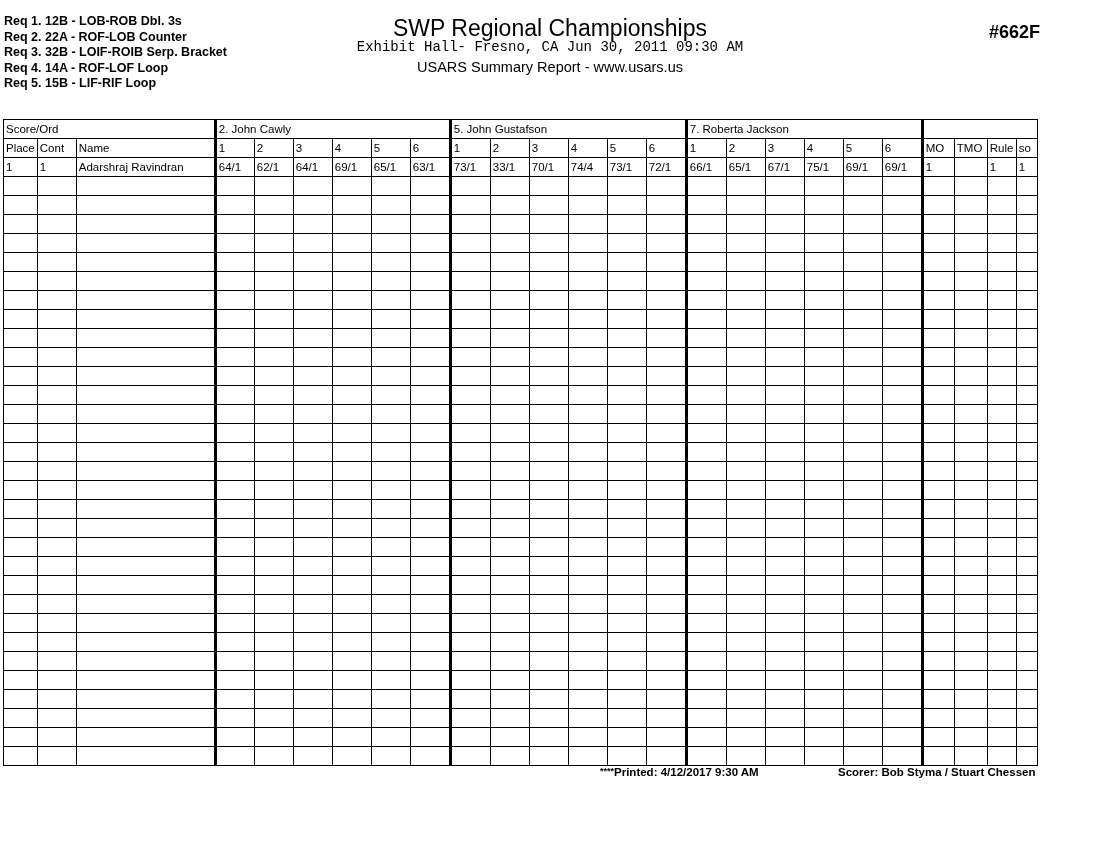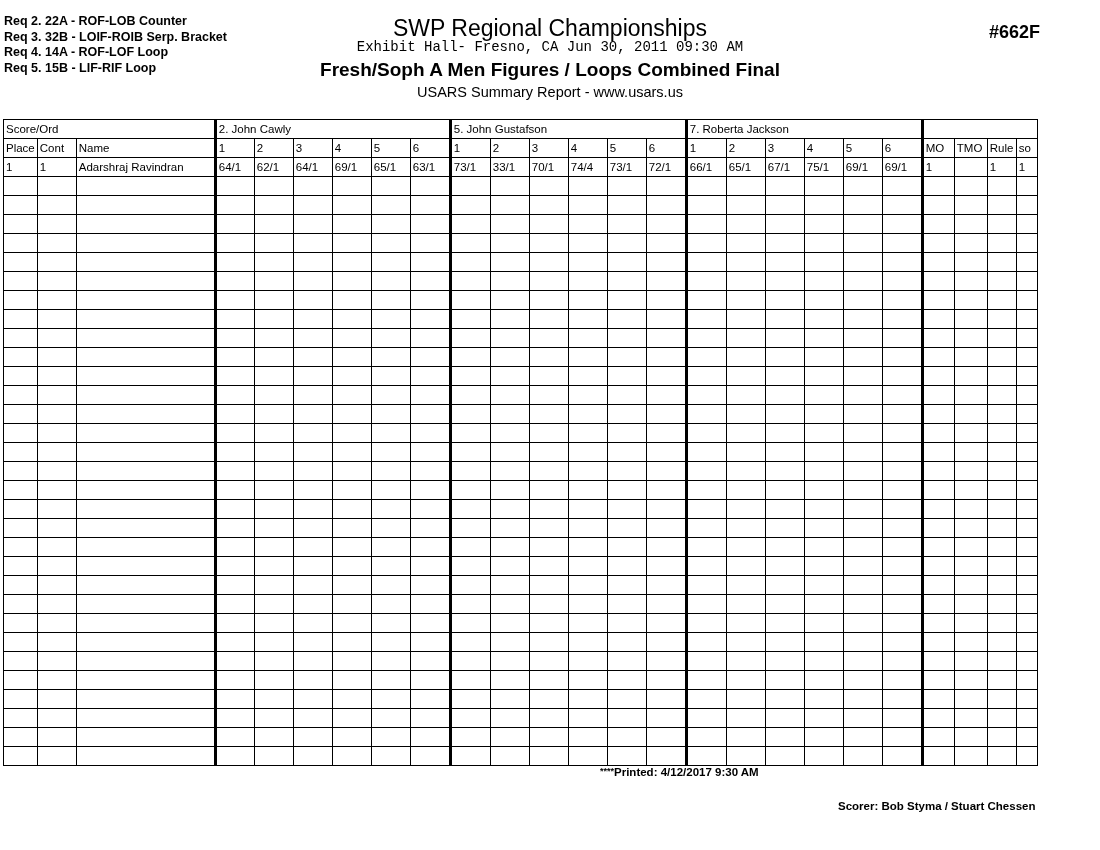--- a/index.html
+++ b/index.html
@@ -140,37 +140,36 @@
     font-size: 9px;
     vertical-align: top;
   }
   #scorer {
     position: absolute;
     left: 838px;
     top: 0;
     font-size: 11.5px;
     font-weight: bold;
     white-space: nowrap;
-    margin-top: 34px;
   }
 </style>
 </head>
 <body>
 
 <div id="requirements">
+  <div class="req-line">Req  1.  12B - LOB-ROB Dbl. 3s</div>
   <div class="req-line">Req  2.  22A - ROF-LOB Counter</div>
   <div class="req-line">Req  3.  32B - LOIF-ROIB Serp. Bracket</div>
   <div class="req-line">Req  4.  14A - ROF-LOF Loop</div>
   <div class="req-line">Req  5.  15B - LIF-RIF Loop</div>
 </div>
 
 <div id="header-block">
   <div id="meet-title">SWP Regional Championships</div>
   <div id="venue-line">Exhibit Hall-  Fresno, CA  Jun 30, 2011  09:30 AM</div>
-  <div id="event-title">Fresh/Soph A Men Figures / Loops Combined Final</div>
   <div id="report-line">USARS Summary Report - www.usars.us</div>
 </div>
 
 <div id="event-number">#662F</div>
 
 <table id="score-table">
   <colgroup>
     <col style="width:33px">
     <col style="width:39px">
     <col style="width:139px">

